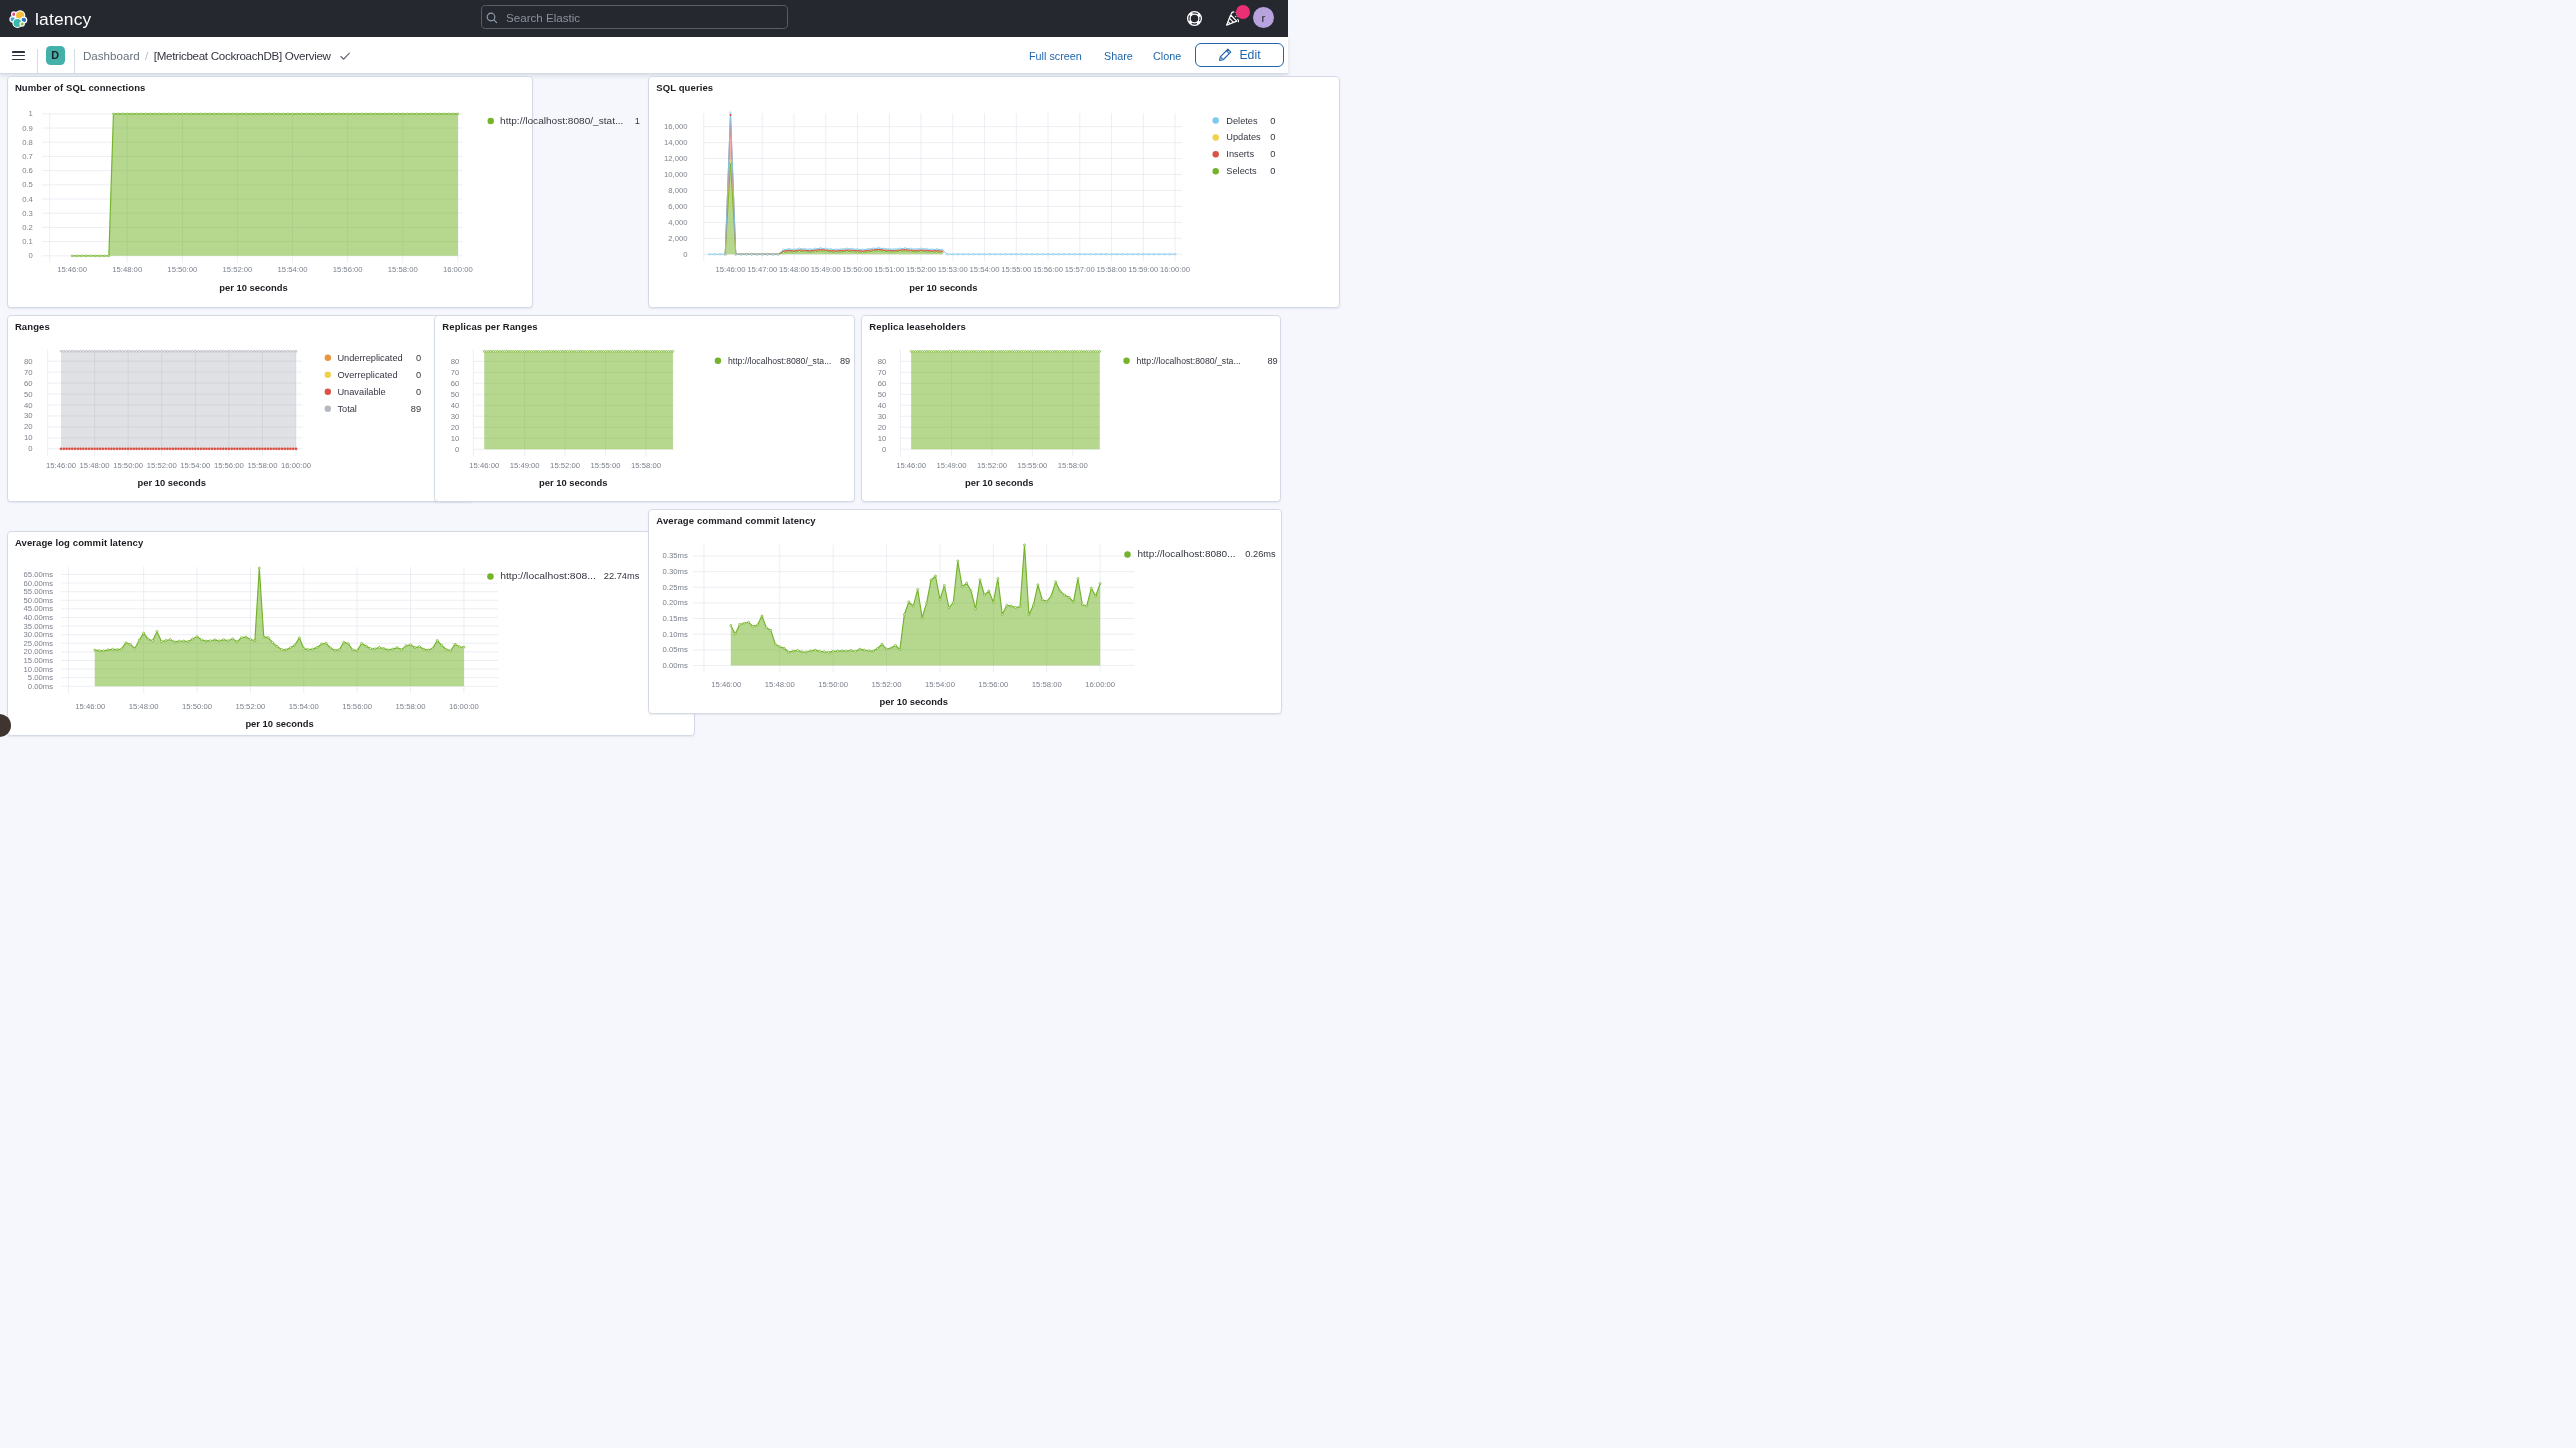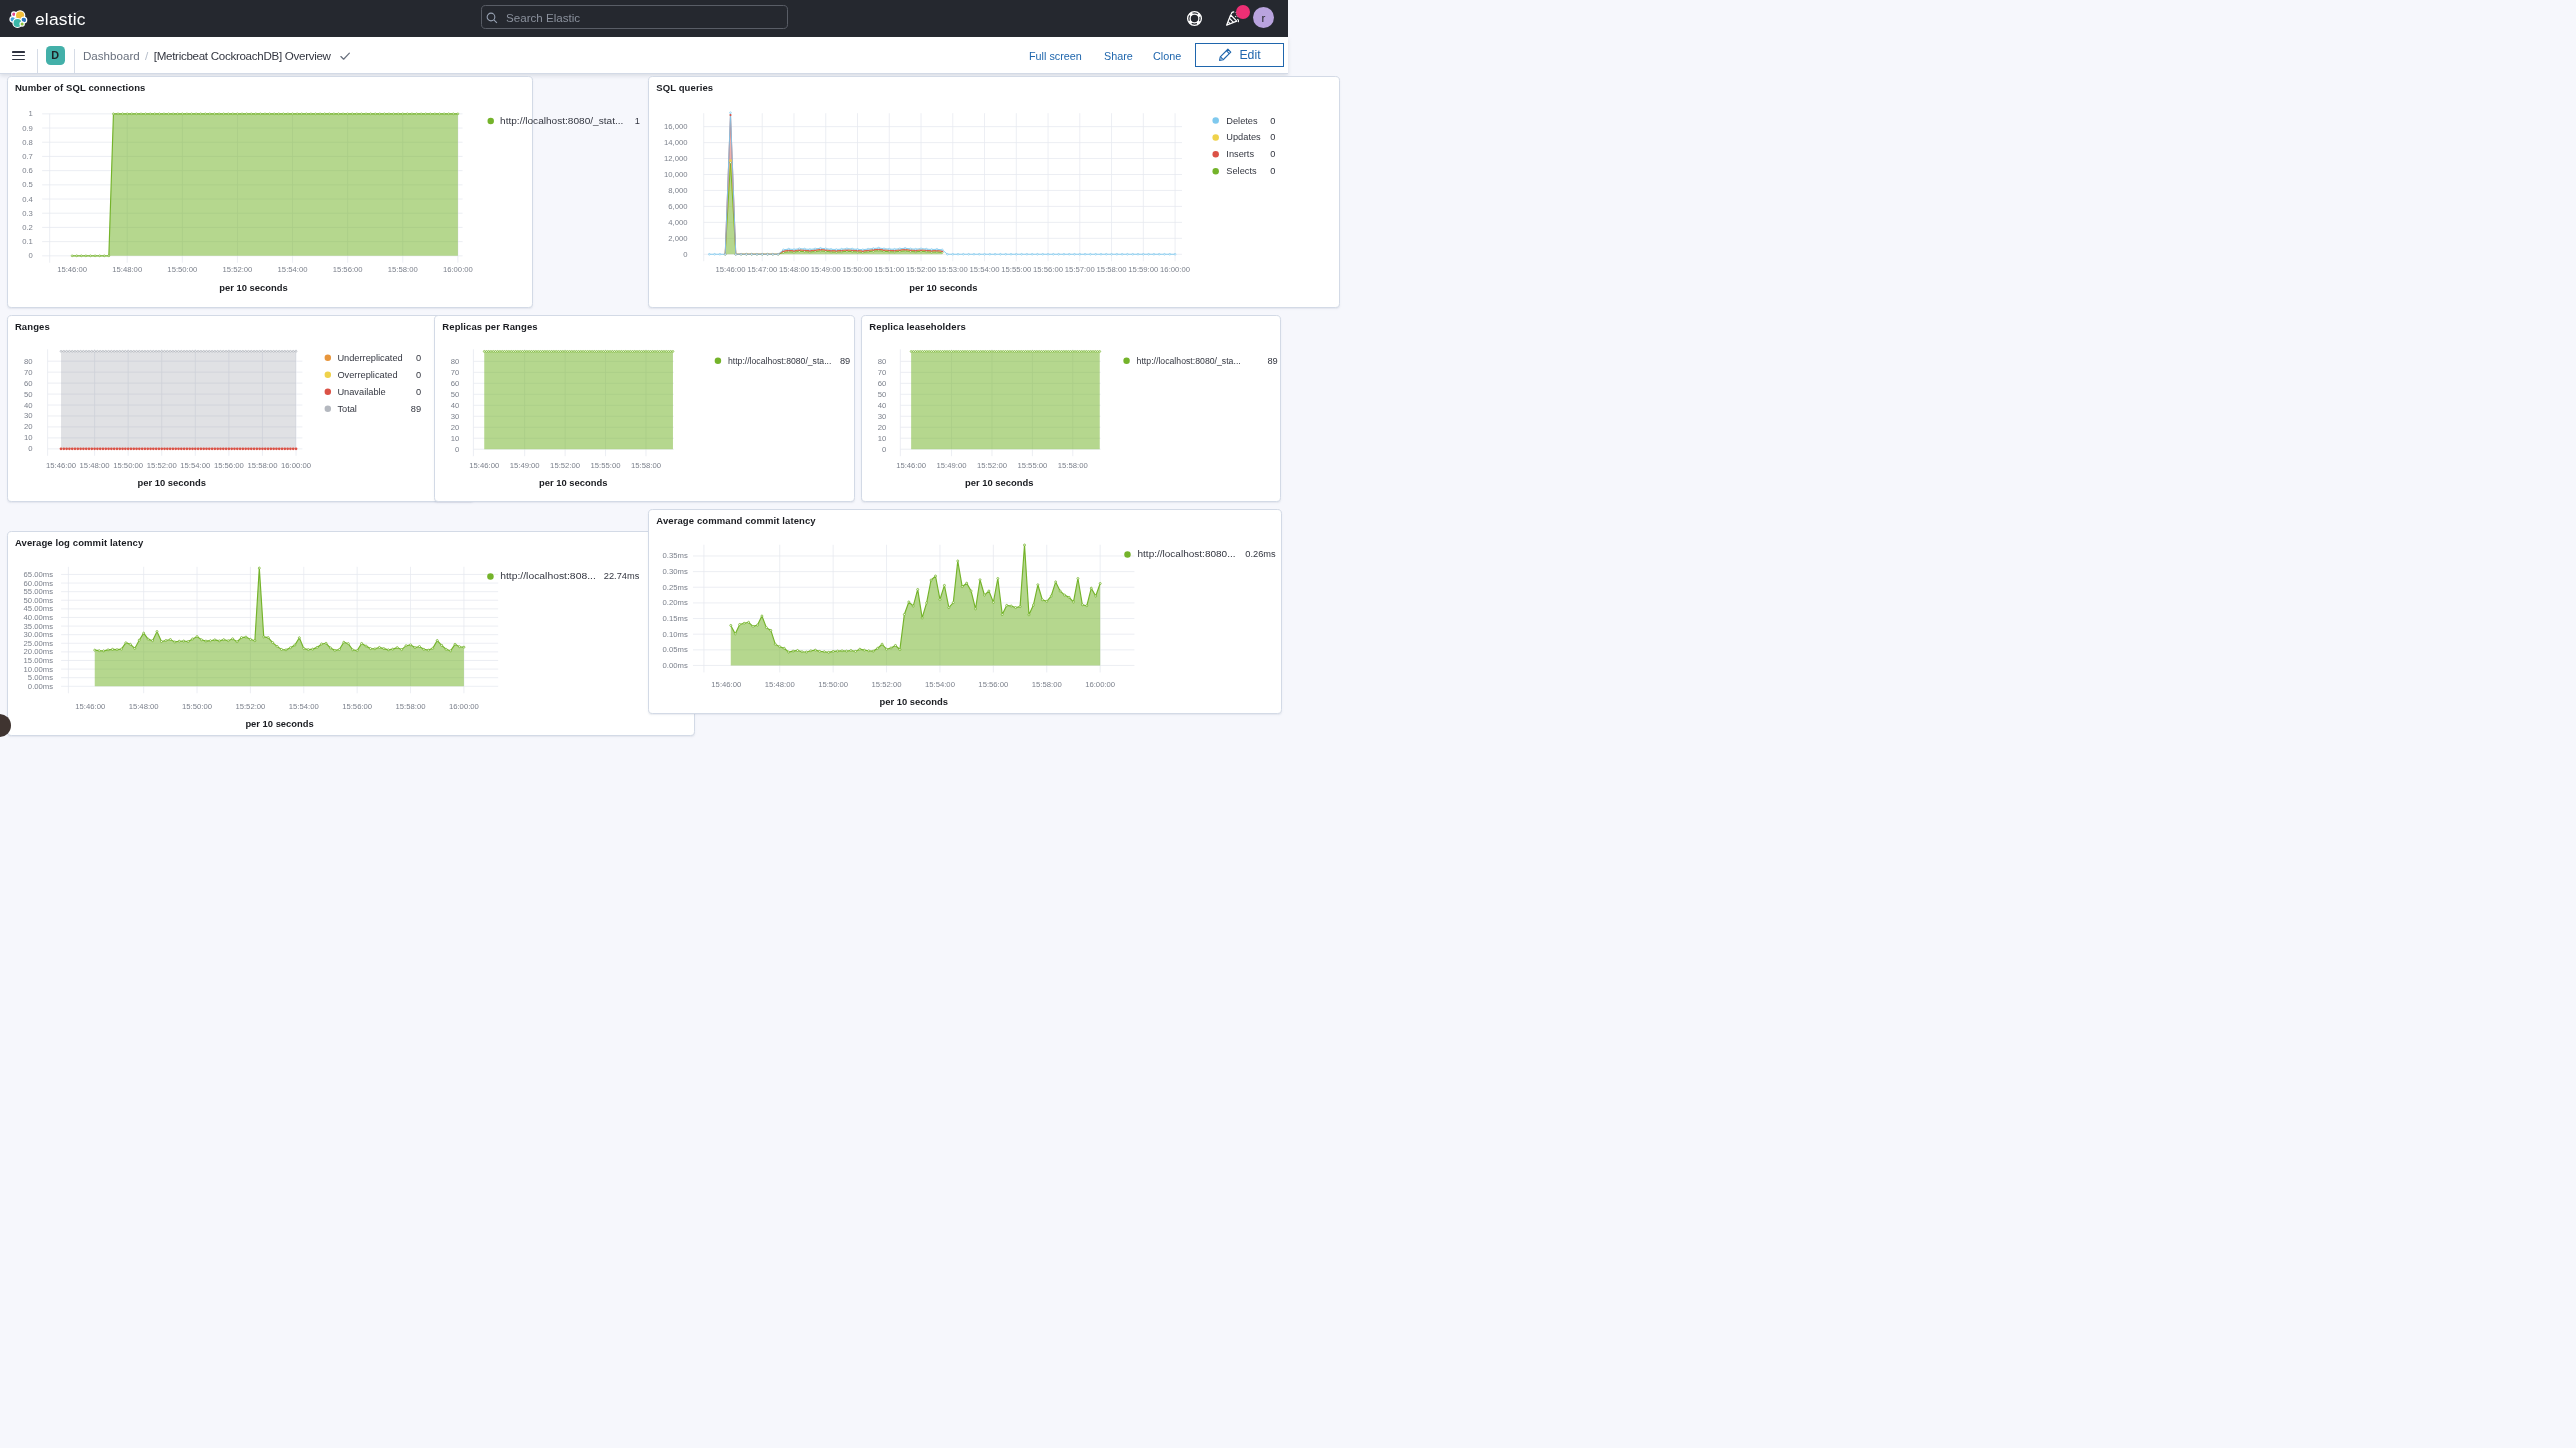--- a/index.html
+++ b/index.html
@@ -11,37 +11,37 @@
 .pinkdot { position:absolute; left:1236px; top:5.4px; width:14px; height:14px; border-radius:50%; background:#ec2f74; }
 .hdr2 { position:absolute; left:0; top:37px; width:1288px; height:37px; background:#fff; border-bottom:0.8px solid #d3dae6; box-shadow:0 2.3px 3.9px rgba(120,130,150,0.22); }
 .burger { position:absolute; left:12.3px; top:51px; width:12.3px; }
 .burger div { height:1.5px; background:#2f3340; border-radius:0.4px; margin-bottom:2.3px; }
 .vsep { position:absolute; top:49px; width:0.8px; height:24px; background:#d6dce6; }
 .badge { position:absolute; left:46px; top:46px; width:18.5px; height:19px; border-radius:4.6px; background:#43b0a9; color:#1f2125; font-weight:bold; font-size:10.8px; text-align:center; line-height:19px; }
 .crumbs { position:absolute; left:83px; top:49px; font-size:11.6px; color:#69707d; }
 .crumbs b { color:#343741; font-weight:400; letter-spacing:-0.3px; }
 .crumbs .sl { color:#b4bcc9; padding:0 5.4px; }
 .navlinks { position:absolute; top:50px; font-size:10.8px; font-weight:500; color:#1f66ad; }
-.editbtn { position:absolute; left:1195px; top:43px; width:89px; height:24px; border:0.8px solid #1f66ad; border-radius:0; color:#1f66ad; font-size:12.3px; font-weight:500; text-align:center; line-height:23px; }
+.editbtn { position:absolute; left:1195px; top:43px; width:89px; height:24px; border:0.8px solid #1f66ad; border-radius:6px; color:#1f66ad; font-size:12.3px; font-weight:500; text-align:center; line-height:23px; }
 .panel { position:absolute; background:#fff; border:0.8px solid #d3dae6; border-radius:4.6px; box-shadow:0 1.5px 1.5px -0.8px rgba(152,162,179,0.2); }
 .ptitle { position:absolute; left:7.3px; top:5.4px; font-size:9.5px; font-weight:700; color:#1a1c21; letter-spacing:0.1px; }
 </style></head>
 <body>
 <div class="hdr1"></div>
 <svg width="19" height="19" viewBox="0 0 24 24" style="position:absolute;left:9px;top:9.6px">
 <g stroke="#fff" stroke-width="1.5">
 <circle cx="6.2" cy="5.3" r="2.9" fill="#e0478f"></circle>
 <circle cx="14" cy="7" r="5.9" fill="#f1be3a"></circle>
 <circle cx="4.7" cy="11.8" r="3.5" fill="#3fa3de"></circle>
 <circle cx="18.7" cy="12.6" r="3.7" fill="#2f77c0"></circle>
 <circle cx="10.7" cy="16.4" r="5.7" fill="#3ab8a9"></circle>
 <circle cx="16.6" cy="17.6" r="2.7" fill="#8bc33c"></circle>
 </g>
 </svg>
-<div class="brand">elastic</div>
+<div class="brand">latency</div>
 <div class="sbox"></div>
 <svg width="12.3" height="12.3" viewBox="0 0 16 16" style="position:absolute;left:486px;top:11.6px">
 <circle cx="6.5" cy="6.5" r="5" fill="none" stroke="#98a2b3" stroke-width="1.4"></circle>
 <line x1="10.2" y1="10.2" x2="14.2" y2="14.2" stroke="#98a2b3" stroke-width="1.4"></line>
 </svg>
 <div class="sph">Search Elastic</div>
 <svg width="17" height="17" viewBox="0 0 22 22" style="position:absolute;left:1186px;top:9.6px">
 <circle cx="11" cy="11" r="7.2" fill="none" stroke="#fff" stroke-width="3.4" stroke-dasharray="4.2 7.11" stroke-dashoffset="7.75"></circle>
 <circle cx="11" cy="11" r="8.9" fill="none" stroke="#fff" stroke-width="1.7"></circle>
 <circle cx="11" cy="11" r="5.7" fill="none" stroke="#fff" stroke-width="1.7"></circle>

